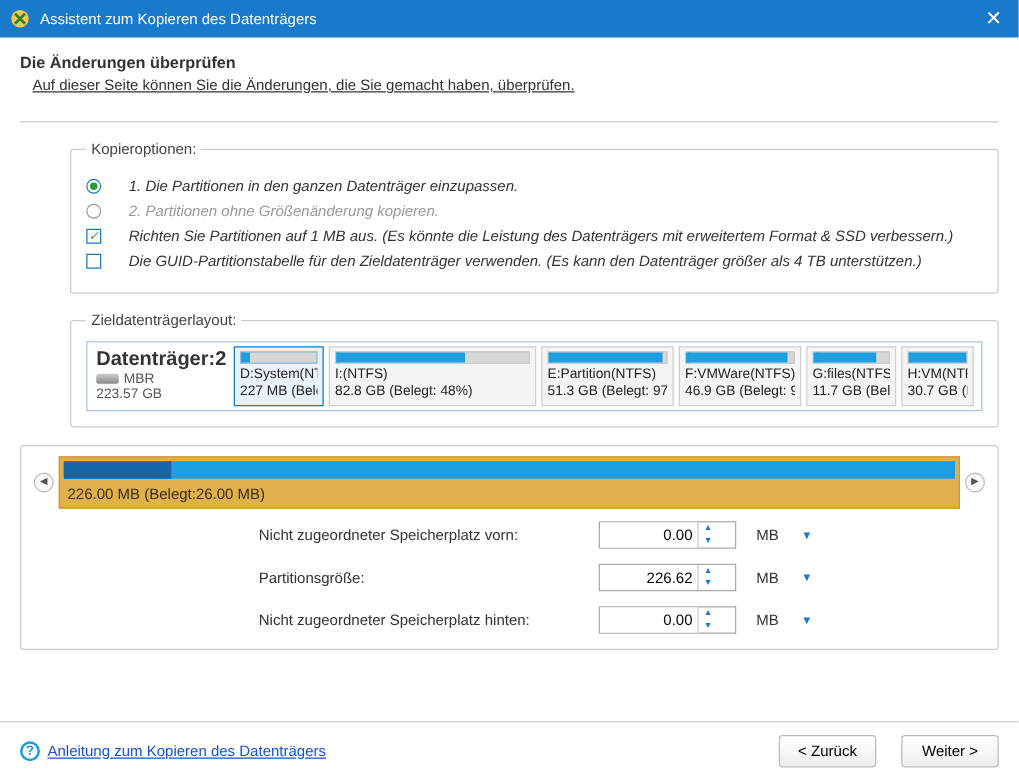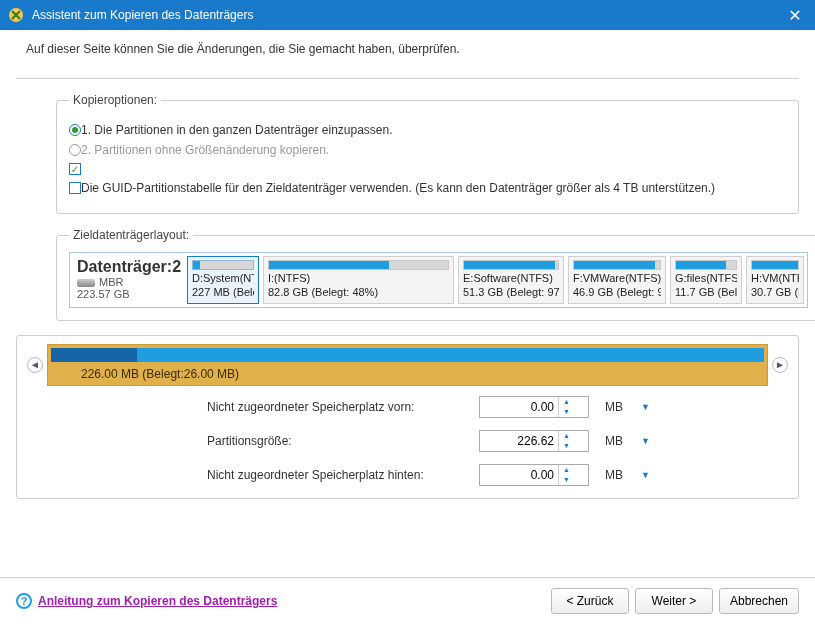--- a/index.html
+++ b/index.html
@@ -3,25 +3,25 @@
 <meta charset="utf-8">
 <style>
 * { box-sizing: border-box; margin: 0; padding: 0; font-family: "Segoe UI", Tahoma, sans-serif; }
 body { background: #fff; width: 815px; height: 624px; overflow: hidden; font-size: 12px; color: #333; }
 .titlebar { background: #1979ca; color: #fff; height: 30px; display: flex; align-items: center; padding: 0 8px; }
 .titlebar .icon { width: 16px; height: 16px; margin-right: 8px; }
 .titlebar .title { flex: 1; font-size: 12px; }
 .titlebar .close { width: 24px; text-align: center; cursor: pointer; font-size: 16px; }
 .content { padding: 12px 16px 0 16px; }
 .heading { font-weight: bold; font-size: 13px; margin-bottom: 4px; }
-.subhead { font-size: 12px; color: #333; margin-left: 10px; margin-bottom: 22px; }
+.subhead { font-size: 12px; color: #333; margin-left: 10px; margin-bottom: 22px; text-decoration: underline; }
 hr.sep { border: none; border-top: 1px solid #ccc; margin: 8px 0 14px 0; }
 fieldset { border: 1px solid #ccc; border-radius: 3px; padding: 10px 12px 12px 12px; margin-bottom: 14px; margin-left: 40px; }
 fieldset > legend { padding: 0 4px; color: #444; font-size: 12px; }
-.optrow { display: flex; align-items: center; gap: 0; margin: 6px 0; font-size: 12px; }
+.optrow { display: flex; align-items: center; gap: 22px; margin: 6px 0; font-size: 12px; font-style: italic; }
 .optrow.disabled { color: #999; }
 .radio { width: 12px; height: 12px; border: 1px solid #1979ca; border-radius: 50%; display: inline-flex; align-items: center; justify-content: center; }
 .radio.selected::after { content: ""; width: 6px; height: 6px; background: #2e9b2e; border-radius: 50%; }
 .radio.unsel { border-color: #999; }
 .chk { width: 12px; height: 12px; border: 1px solid #1979ca; display: inline-flex; align-items: center; justify-content: center; font-size: 10px; color: #2e9b2e; }
 .chk.unchecked { background: #fff; }
 
 .layout { display: flex; border: 1px solid #aac6e6; padding: 3px; gap: 4px; }
 .diskinfo { width: 110px; padding: 2px 4px; }
 .diskinfo .dname { font-weight: bold; font-size: 16px; }
@@ -36,68 +36,70 @@
 .part .l1 { white-space: nowrap; overflow: hidden; text-overflow: clip; font-size: 11px; color: #222; }
 .part .l2 { white-space: nowrap; overflow: hidden; font-size: 11px; color: #222; }
 
 .changebox { border: 1px solid #ccc; border-radius: 3px; padding: 8px 10px 12px 10px; margin-bottom: 12px; position:relative; }
 .changebox .lbl { font-size: 12px; color: #444; margin-bottom: 6px; }
 .slider-wrap { display: flex; align-items: center; gap: 4px; margin-bottom: 10px; }
 .arrow { width: 16px; height: 16px; border: 1px solid #bbb; border-radius: 50%; display:flex; align-items:center; justify-content:center; font-size:10px; color:#555; cursor:pointer; background:#fafafa; }
 .slider { flex: 1; background: #e0b04a; border: 1px solid #c99a36; height: 42px; display:flex; flex-direction:column; }
 .slider .track { height: 14px; background: #1e9de0; margin: 3px; position: relative; }
 .slider .track .used { position:absolute; left:0; top:0; bottom:0; width:12%; background:#1565a8; }
-.slider .cap { font-size: 12px; color: #3b2b00; padding: 2px 6px 2px 6px; margin-left: 27px; }
+.slider .cap { font-size: 12px; color: #3b2b00; padding: 2px 6px 2px 6px; }
 
 .grid { display: grid; grid-template-columns: 260px 110px 28px 16px; row-gap: 6px; align-items: center; margin-left: 180px; gap: 12px; }
 .grid .glabel { text-align: left; font-size: 12px; color: #333; }
 .spin { display: flex; border: 1px solid #aaa; height: 22px; }
 .spin input { border: none; width: 78px; padding: 0 4px; font-size: 12px; outline:none;text-align:right; }
 .spin .btns { width: 16px; display:flex; flex-direction:column; border-left:1px solid #ccc; }
 .spin .btns div { flex:1; font-size:7px; line-height:1; display:flex; align-items:center; justify-content:center; color:#1979ca; cursor:pointer; }
 .unit { font-size: 12px; padding-left: 4px; }
 .dd { color:#1979ca; font-size:9px; cursor:pointer; }
 
 .footer { border-top: 1px solid #ccc; padding: 10px 16px; display:flex; align-items:center; position:absolute; bottom:0; left:0; right:0; background:#fff; }
 .help { display:flex; align-items:center; gap:6px; color:#0b68c1; font-size:12px; }
-.help a { color:#a21caf; text-decoration: underline; cursor:pointer;font-weight:bold; }
+.help a { color:#1d4ed8; text-decoration: underline; cursor:pointer; }
 .qicon { width:16px; height:16px; border:2px solid #1e9de0; border-radius:50%; display:flex; align-items:center; justify-content:center; color:#1e9de0; font-size:11px; font-weight:bold; }
-.buttons { margin-left:auto; display:flex; gap:6px; }
+.buttons { margin-left:auto; display:flex; gap:20px; }
 button.act { min-width: 78px; height: 26px; border: 1px solid #bbb; background: linear-gradient(#fff,#eee); border-radius: 3px; font-size: 12px; cursor:pointer; padding:0 10px; }
 </style>
 </head>
 <body>
 
 <div class="titlebar">
   <span class="icon">
     <svg viewBox="0 0 16 16" width="16" height="16">
         <circle cx="8" cy="8" r="7" fill="#f7c948"></circle>
         <path d="M4 4 L12 12 M12 4 L4 12" stroke="#2e7d32" stroke-width="2"></path>
       </svg>
   </span>
   <span class="title">Assistent zum Kopieren des Datenträgers</span>
   <span class="close">✕</span>
 </div>
 
 <div class="content">
+  <div class="heading">Die Änderungen überprüfen</div>
   <div class="subhead">Auf dieser Seite können Sie die Änderungen, die Sie gemacht haben, überprüfen.</div>
   <hr class="sep">
 
   <fieldset>
     <legend>Kopieroptionen:</legend>
     <div class="optrow">
       <span class="radio selected"></span>
       <span>1. Die Partitionen in den ganzen Datenträger einzupassen.</span>
     </div>
     <div class="optrow disabled">
       <span class="radio unsel"></span>
       <span>2. Partitionen ohne Größenänderung kopieren.</span>
     </div>
     <div class="optrow">
       <span class="chk">✓</span>
+      <span>Richten Sie Partitionen auf 1 MB aus. (Es könnte die Leistung des Datenträgers mit erweitertem Format &amp; SSD verbessern.)</span>
     </div>
     <div class="optrow">
       <span class="chk unchecked"></span>
       <span>Die GUID-Partitionstabelle für den Zieldatenträger verwenden. (Es kann den Datenträger größer als 4 TB unterstützen.)</span>
     </div>
   </fieldset>
 
   <fieldset>
     <legend>Zieldatenträgerlayout:</legend>
     <div class="layout">
@@ -108,34 +110,34 @@
       </div>
       <div id="parts" style="display:flex; gap:4px; flex:1;">
           <div class="part sel" style="width: 72px;">
             <div class="bar">
               <div class="head"></div>
               <div class="fill" style="width:11%"></div>
             </div>
             <div class="l1">D:System(NTFS)</div>
             <div class="l2">227 MB (Belegt: 11%)</div>
           </div>
-          <div class="part" style="width: 191px;">
+          <div class="part" style="width: 166px;">
             <div class="bar">
               <div class="head"></div>
               <div class="fill" style="width:67%"></div>
             </div>
             <div class="l1">I:(NTFS)</div>
             <div class="l2">82.8 GB (Belegt: 48%)</div>
           </div>
           <div class="part" style="width: 106px;">
             <div class="bar">
               <div class="head"></div>
               <div class="fill" style="width:97%"></div>
             </div>
-            <div class="l1">E:Software(NTFS)</div>
+            <div class="l1">E:Partition(NTFS)</div>
             <div class="l2">51.3 GB (Belegt: 97%)</div>
           </div>
           <div class="part" style="width: 98px;">
             <div class="bar">
               <div class="head"></div>
               <div class="fill" style="width:94%"></div>
             </div>
             <div class="l1">F:VMWare(NTFS)</div>
             <div class="l2">46.9 GB (Belegt: 94%)</div>
           </div>
@@ -208,15 +210,14 @@
 </div>
 
 <div class="footer">
   <div class="help">
     <span class="qicon">?</span>
     <a>Anleitung zum Kopieren des Datenträgers</a>
   </div>
   <div class="buttons">
     <button class="act">&lt; Zurück</button>
     <button class="act">Weiter &gt;</button>
-    <button class="act">Abbrechen</button>
   </div>
 </div>
 
 </body></html>

